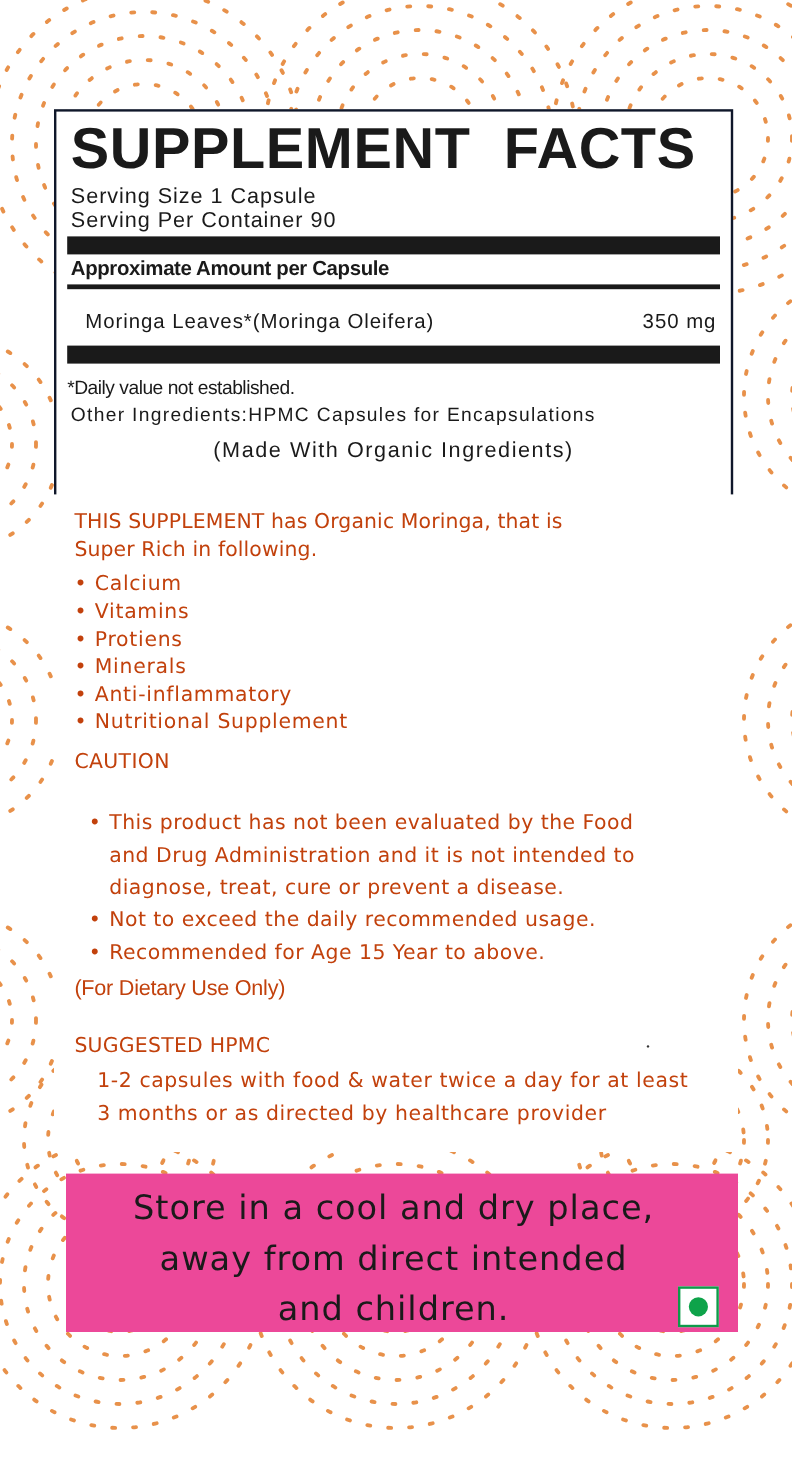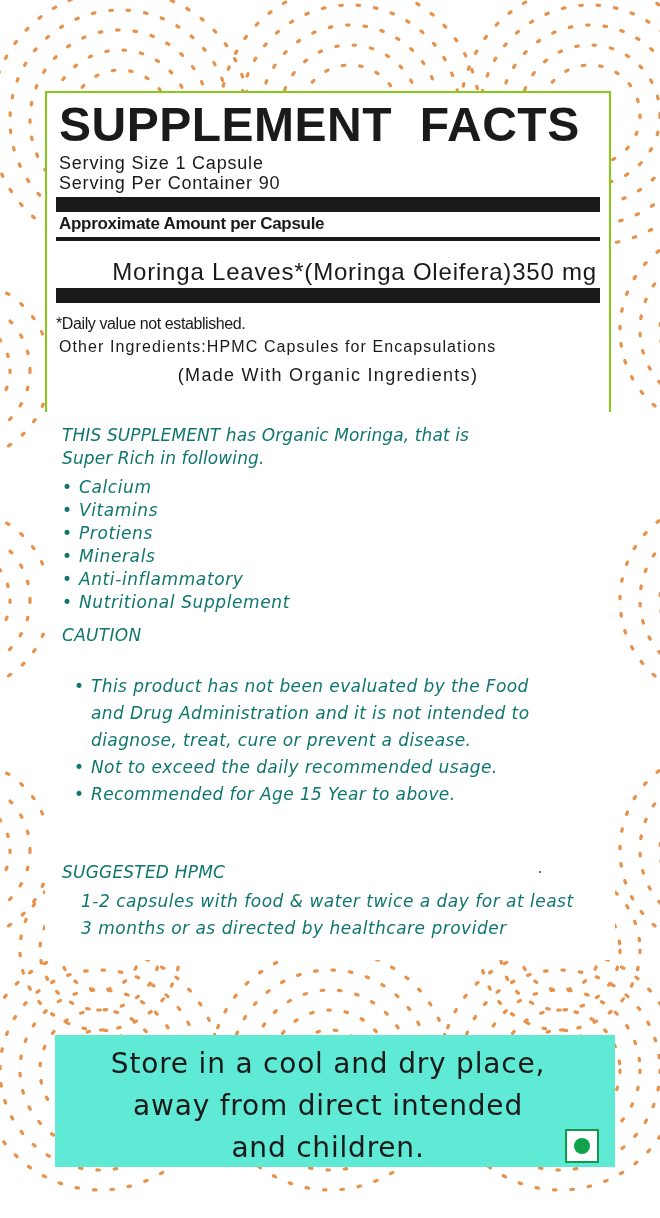--- a/index.html
+++ b/index.html
@@ -6,57 +6,57 @@
     body {
       width: 660px; height: 1218px; position: relative; overflow: hidden;
       background: #ffffff;
       font-family: "Liberation Sans", sans-serif;
       color: #1a1a1a;
     }
     #bg { position: absolute; left: 0; top: 0; width: 660px; height: 1218px; z-index: 0; }
 
     .facts-box {
       position: absolute; left: 45px; top: 91px; width: 566px; height: 387px;
-      border: 2px solid #84cc16; background: #fff; z-index: 2; box-sizing: border-box;
+      border: 2px solid #0f172a; background: #fff; z-index: 2; box-sizing: border-box;
     }
     .facts-title {
       position: absolute; left: 12px; top: 4px;
       font-family: "Liberation Sans", sans-serif; font-weight: bold;
       font-size: 48px; letter-spacing: 0.5px; line-height: 56px; color: #1a1a1a;
       word-spacing: 14px; white-space: nowrap;
     }
     .serving { position: absolute; left: 12px; top: 60px; font-size: 18px; line-height: 20px; letter-spacing: 0.8px; }
     .bar-thick { position: absolute; left: 9px; right: 9px; height: 15px; background: #1a1a1a; }
     .bar-thin { position: absolute; left: 9px; right: 9px; height: 4px; background: #1a1a1a; }
     .approx { position: absolute; left: 12px; top: 121px; font-size: 17px; font-weight: bold; letter-spacing: -0.3px; }
-    .ing-row { position: absolute; left: 24px; right: 12px; top: 165px; font-size: 24px; letter-spacing: 0.8px; display: flex; justify-content: flex-end; }
+    .ing-row { position: absolute; left: 24px; right: 12px; top: 165px; font-size: 17px; letter-spacing: 0.8px; display: flex; justify-content: space-between; }
     .daily { position: absolute; left: 9px; top: 222px; font-size: 16px; letter-spacing: -0.4px; }
     .other { position: absolute; left: 12px; top: 245px; font-size: 16px; letter-spacing: 1.1px; white-space: nowrap; }
     .made { position: absolute; left: 0; right: 0; top: 272px; text-align: center; font-size: 18px; letter-spacing: 1.3px; }
 
     .content-panel {
       position: absolute; left: 45px; top: 412px; width: 570px; height: 548px;
       background: #fff; z-index: 2;
     }
-    .body-text { font-family: "DejaVu Sans", sans-serif; color: #0f766e; font-style: italic; }
+    .body-text { font-family: "DejaVu Sans", sans-serif; color: #c2410c; }
     .intro { position: absolute; left: 17px; top: 12px; font-size: 17px; line-height: 23px; letter-spacing: 0.1px; }
     .bullets { position: absolute; left: 17px; top: 64px; list-style: none; margin: 0; padding: 0; font-size: 17px; line-height: 23px; }
     .bullets li { position: relative; padding-left: 17px; letter-spacing: 0.6px; }
     .bullets li::before { content: "•"; position: absolute; left: 0; top: 0; font-size: 17px; }
     .caution-h { position: absolute; left: 17px; top: 212px; font-size: 17px; line-height: 23px; letter-spacing: 0.3px; }
     .caution-list { position: absolute; left: 17px; top: 249px; list-style: none; margin: 12px; padding: 0; font-size: 17px; line-height: 27px; width: 530px; }
     .caution-list li { position: relative; padding-left: 17px; letter-spacing: 0.4px; }
     .caution-list li::before { content: "•"; position: absolute; left: 0; top: 0; }
     .dietary { position: absolute; left: 17px; top: 401px; font-family: "Liberation Sans", sans-serif; font-size: 18px; letter-spacing: -0.2px; }
     .usage-h { position: absolute; left: 17px; top: 450px; font-size: 17px; letter-spacing: 0.2px; }
     .usage-t { position: absolute; left: 17px; top: 476px; font-size: 17px; line-height: 27px; letter-spacing: 0.5px; width: 560px; margin-left: 19px; }
     .stray-dot { position: absolute; left: 494px; top: 459px; width: 2px; height: 2px; background: #333; border-radius: 50%; }
 
     .store-panel {
-      position: absolute; left: 55px; top: 1035px; width: 560px; height: 132px; background: #5eead4; z-index: 2;
+      position: absolute; left: 55px; top: 978px; width: 560px; height: 132px; background: #ec4899; z-index: 2;
     }
     .store-text {
       position: absolute; left: 0; right: 14px; top: 8px; text-align: center;
       font-family: "DejaVu Sans", sans-serif; font-size: 28px; line-height: 42px; letter-spacing: 0.8px; color: #1a1a1a;
     }
     .veg-mark {
       position: absolute; left: 510px; top: 94px; width: 34px; height: 34px;
       border: 2px solid #0e9b4a; box-sizing: border-box; background: #fff;
     }
     .veg-dot { position: absolute; left: 7px; top: 7px; width: 16px; height: 16px; border-radius: 50%; background: #0ea34a; }
@@ -169,20 +169,21 @@
   <ul class="caution-list">
     <li>
       <div>This product has not been evaluated by the Food</div>
       <div>and Drug Administration and it is not intended to</div>
       <div>diagnose, treat, cure or prevent a disease.</div>
     </li>
     <li>Not to exceed the daily recommended usage.</li>
     <li>Recommended for Age 15 Year to above.</li>
   </ul>
 
+  <div class="dietary">(For Dietary Use Only)</div>
 
   <div class="usage-h">SUGGESTED HPMC</div>
   <span class="stray-dot"></span>
   <div class="usage-t">
     <div>1-2 capsules with food &amp; water twice a day for at least</div>
     <div>3 months or as directed by healthcare provider</div>
   </div>
 </section>
 
 <section class="store-panel">

